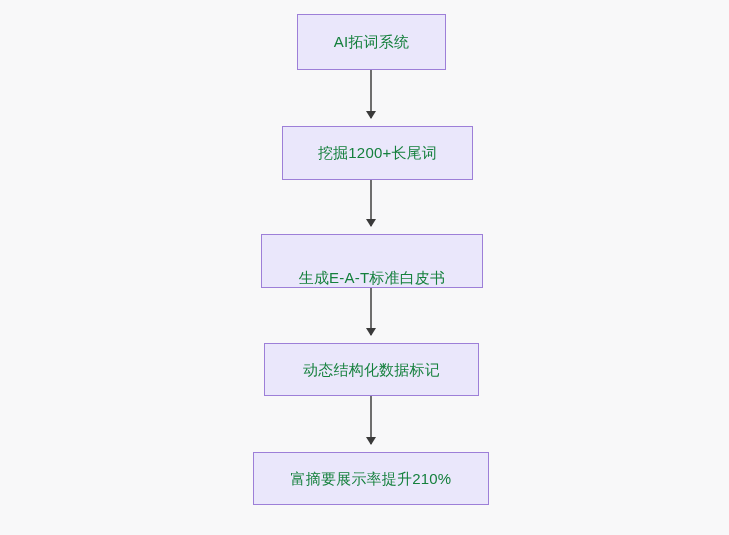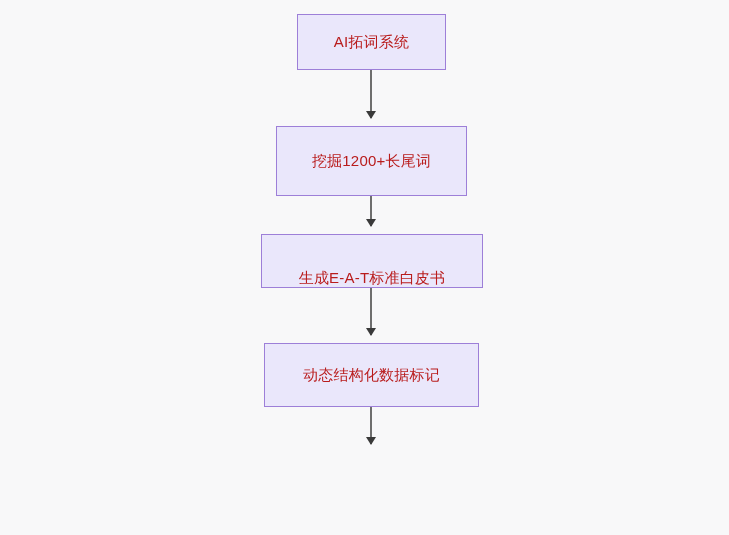--- a/index.html
+++ b/index.html
@@ -19,21 +19,21 @@
     height: 535px;
   }
   .node {
     position: absolute;
     box-sizing: border-box;
     background: #eae7fb;
     border: 1.6px solid #9d7fd8;
     display: flex;
     align-items: center;
     justify-content: center;
-    color: #b91c1c;
+    color: #15803d;
     font-size: 15px;
     line-height: 1.2;
     letter-spacing: 0.2px;
     white-space: nowrap;
     user-select: none;
   }
   .node-label {
     display: block;
   }
   .edge {
@@ -64,26 +64,29 @@
   <div class="edge" style="left:370px; top:288px; height:47px;"></div>
   <div class="arrowhead" style="left:365.5px; top:328px;"></div>
 
   <div class="edge" style="left:370px; top:396px; height:48px;"></div>
   <div class="arrowhead" style="left:365.5px; top:437px;"></div>
 
   <div class="node" style="left:297px; top:14px; width:149px; height:56px;">
     <span class="node-label">AI拓词系统</span>
   </div>
 
-  <div class="node" style="left:276px; top:126px; width:191px; height:70px;">
+  <div class="node" style="left:282px; top:126px; width:191px; height:54px;">
     <span class="node-label">挖掘1200+长尾词</span>
   </div>
 
   <div class="node" style="left:261px; top:234px; width:222px; height:54px;align-items:flex-end;">
     <span class="node-label">生成E-A-T标准白皮书</span>
   </div>
 
-  <div class="node" style="left:264px; top:343px; width:215px; height:64px;">
+  <div class="node" style="left:264px; top:343px; width:215px; height:53px;">
     <span class="node-label">动态结构化数据标记</span>
   </div>
 
+  <div class="node" style="left:253px; top:452px; width:236px; height:53px;">
+    <span class="node-label">富摘要展示率提升210%</span>
+  </div>
 
 </div>
 
 </body></html>

